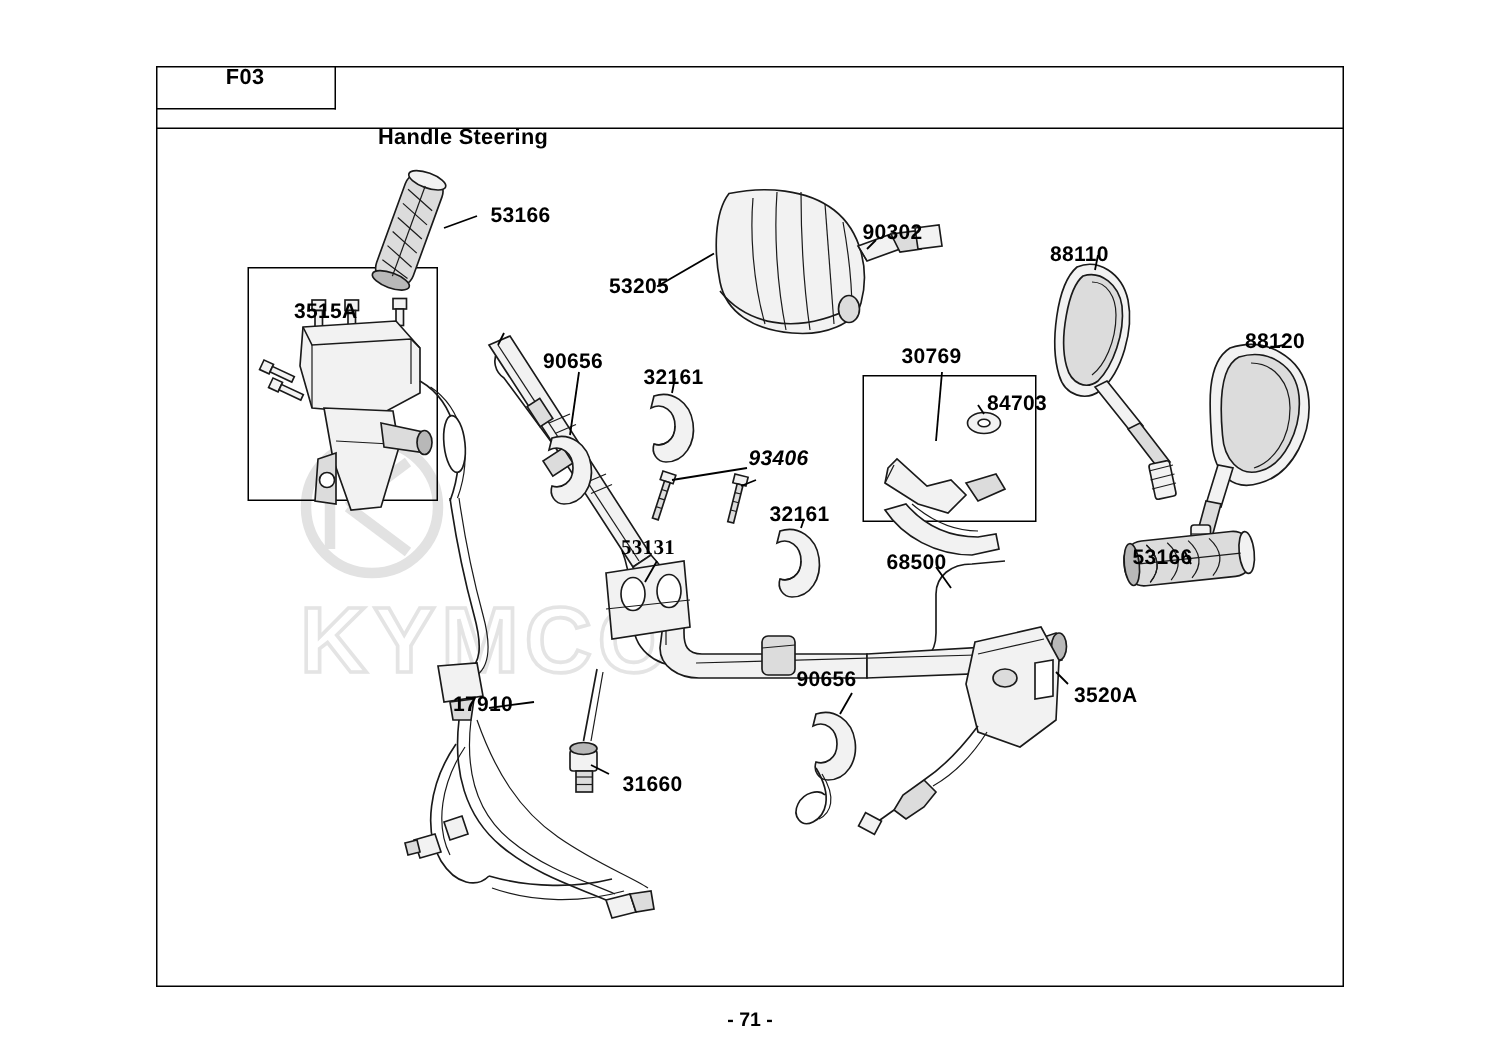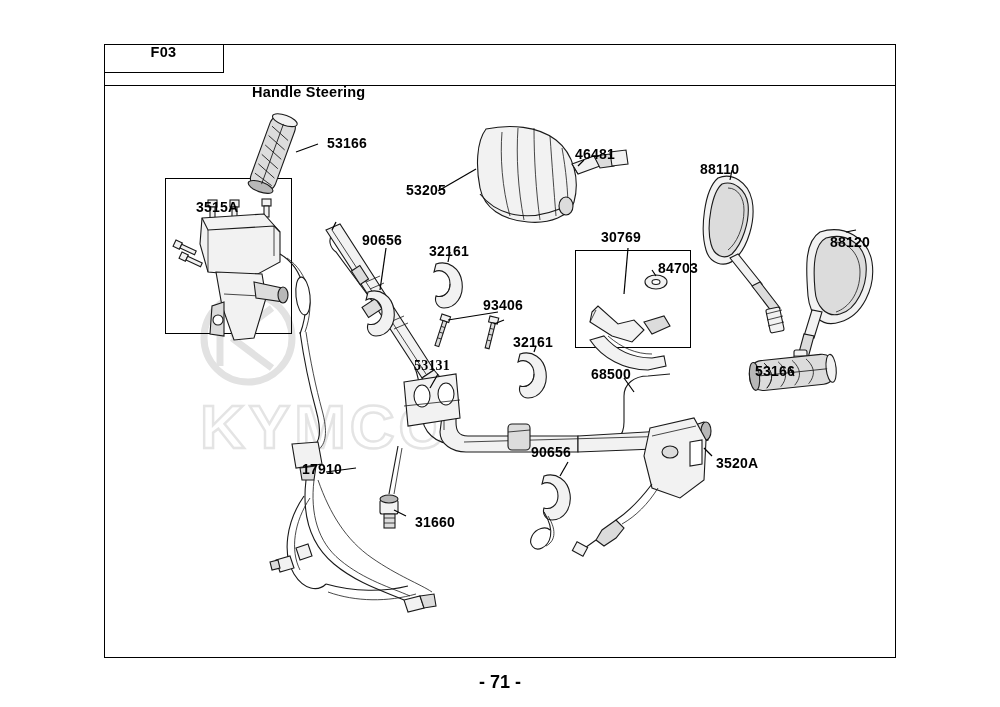--- a/index.html
+++ b/index.html
@@ -67,21 +67,21 @@
     color: #000;
     letter-spacing: .2px;
     margin-top: 28px;
   }
   .page-number {
     position: absolute;
     left: 0;
     top: 672px;
     width: 1000px;
     text-align: center;
-    font-size: 18px;
+    font-size: 13px;
     font-weight: bold;
     color: #000;
   }
   
   .lbl {
     position: absolute;
     font-size: 14px;
     font-weight: bold;
     color: #000;
     white-space: nowrap;
@@ -450,28 +450,28 @@
       <path d="M608 412 L600 404"></path>
       <path d="M252 424 L222 428"></path>
       <path d="M302 472 L290 466"></path>
     </g>
   </svg>
   </div>
 
   <div class="lbl" style="left:327px; top:135px;">53166</div>
   <div class="lbl" style="left:196px; top:158px;margin-top:41px;">3515A</div>
   <div class="lbl" style="left:406px; top:182px;">53205</div>
-  <div class="lbl" style="left:575px; top:146px;">46481</div>
+  <div class="lbl" style="left:575px; top:146px;">90302</div>
   <div class="lbl" style="left:700px; top:161px;">88110</div>
-  <div class="lbl" style="left:830px; top:234px;">88120</div>
+  <div class="lbl" style="left:830px; top:219px;">88120</div>
   <div class="lbl" style="left:362px; top:232px;">90656</div>
   <div class="lbl" style="left:429px; top:243px;">32161</div>
   <div class="lbl" style="left:601px; top:229px;">30769</div>
   <div class="lbl" style="left:634px; top:260px;margin-left:24px;">84703</div>
-  <div class="lbl" style="left:483px; top:297px;">93406</div>
+  <div class="lbl" style="left:499px; top:297px;font-style:italic;">93406</div>
   <div class="lbl" style="left:513px; top:334px;">32161</div>
   <div class="lbl" style="left:414px; top:358px;font-family:Liberation Serif, serif;">53131</div>
   <div class="lbl" style="left:591px; top:366px;">68500</div>
   <div class="lbl" style="left:755px; top:363px;">53166</div>
   <div class="lbl" style="left:531px; top:444px;">90656</div>
   <div class="lbl" style="left:716px; top:455px;">3520A</div>
   <div class="lbl" style="left:302px; top:461px;">17910</div>
   <div class="lbl" style="left:415px; top:514px;">31660</div>
 
   <div class="page-number">- 71 -</div>

